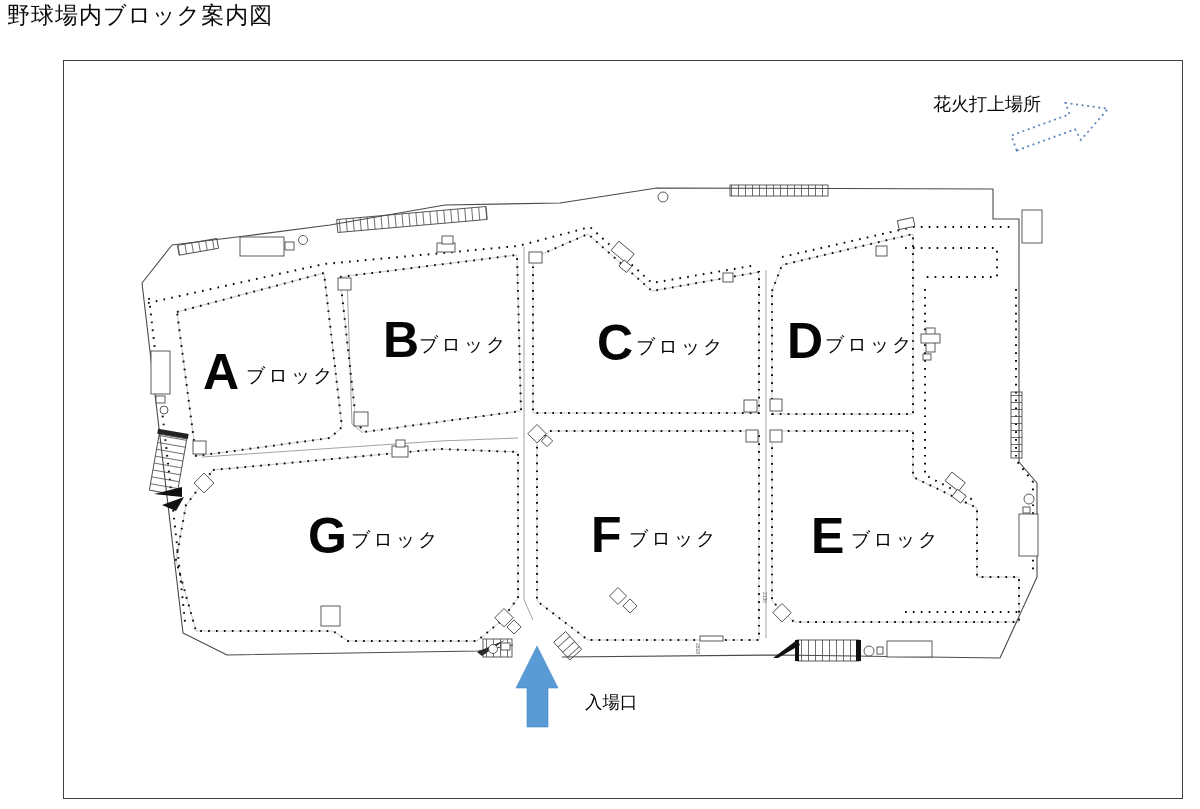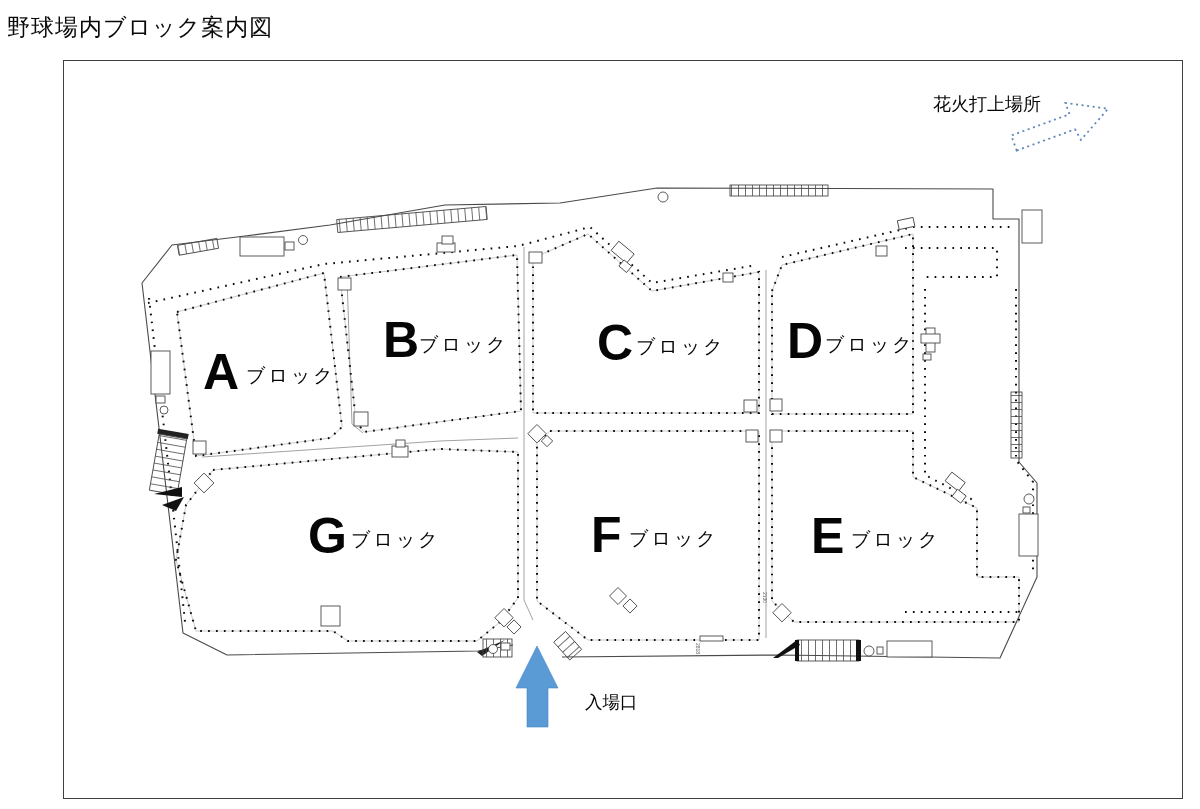--- a/index.html
+++ b/index.html
@@ -1,18 +1,18 @@
 <!DOCTYPE html>
 <html><head>
 <meta charset="utf-8">
 <style>
   html,body{margin:0;padding:0;background:#fff;}
   .page{position:relative;width:1200px;height:809px;background:#fff;overflow:hidden;
         font-family:"Liberation Sans",sans-serif;color:#0a0a0a;}
-  .title{position:absolute;left:7px;top:12px;font-size:23px;font-weight:400;
+  .title{position:absolute;left:7px;top:0;font-size:23px;font-weight:400;
          letter-spacing:1px;white-space:nowrap;}
   .mapbox{position:absolute;left:63px;top:60px;width:1118px;height:737px;
           border:1px solid #3f3f3f;background:#fff;}
   .mapbox svg{display:block;}
   
   .dots{fill:none;stroke:#0c0c0c;stroke-width:2;stroke-dasharray:1.7 6.2;}
   .under{fill:#ffffff;stroke:#bdbdbd;stroke-width:0.8;}
   .solid{fill:none;stroke:#4a4a4a;stroke-width:1.1;stroke-linejoin:round;}
   .cl{fill:none;stroke:#8a8a8a;stroke-width:0.8;}
   .st{fill:#ffffff;stroke:#4a4a4a;stroke-width:0.9;}

